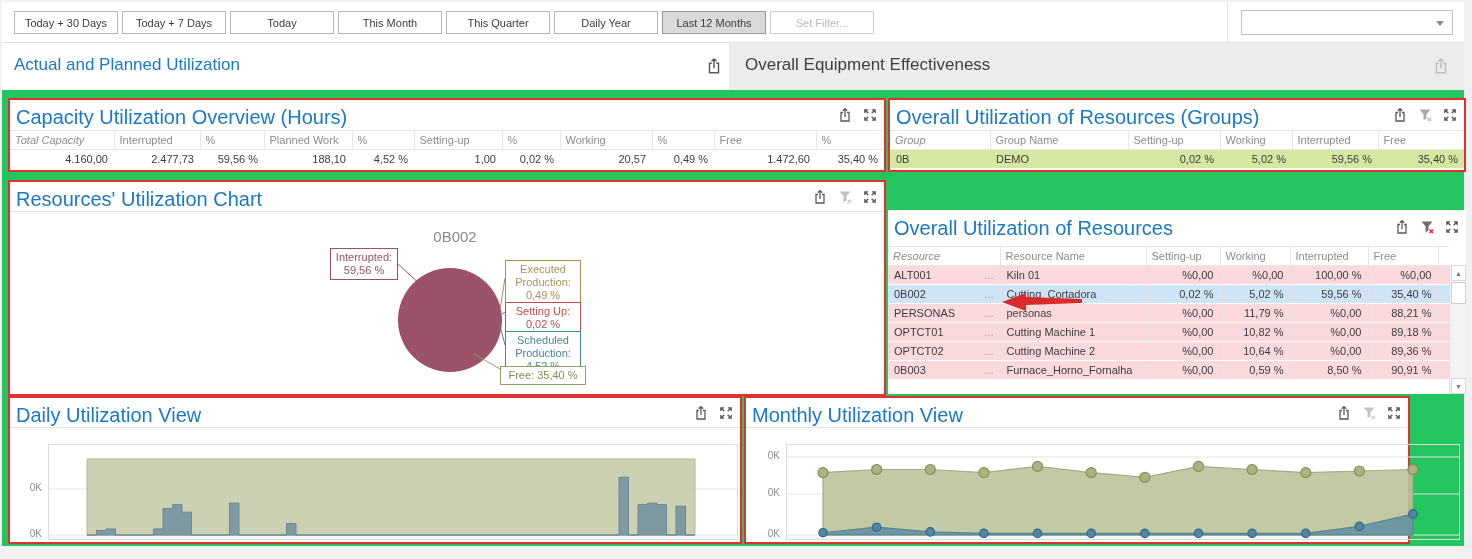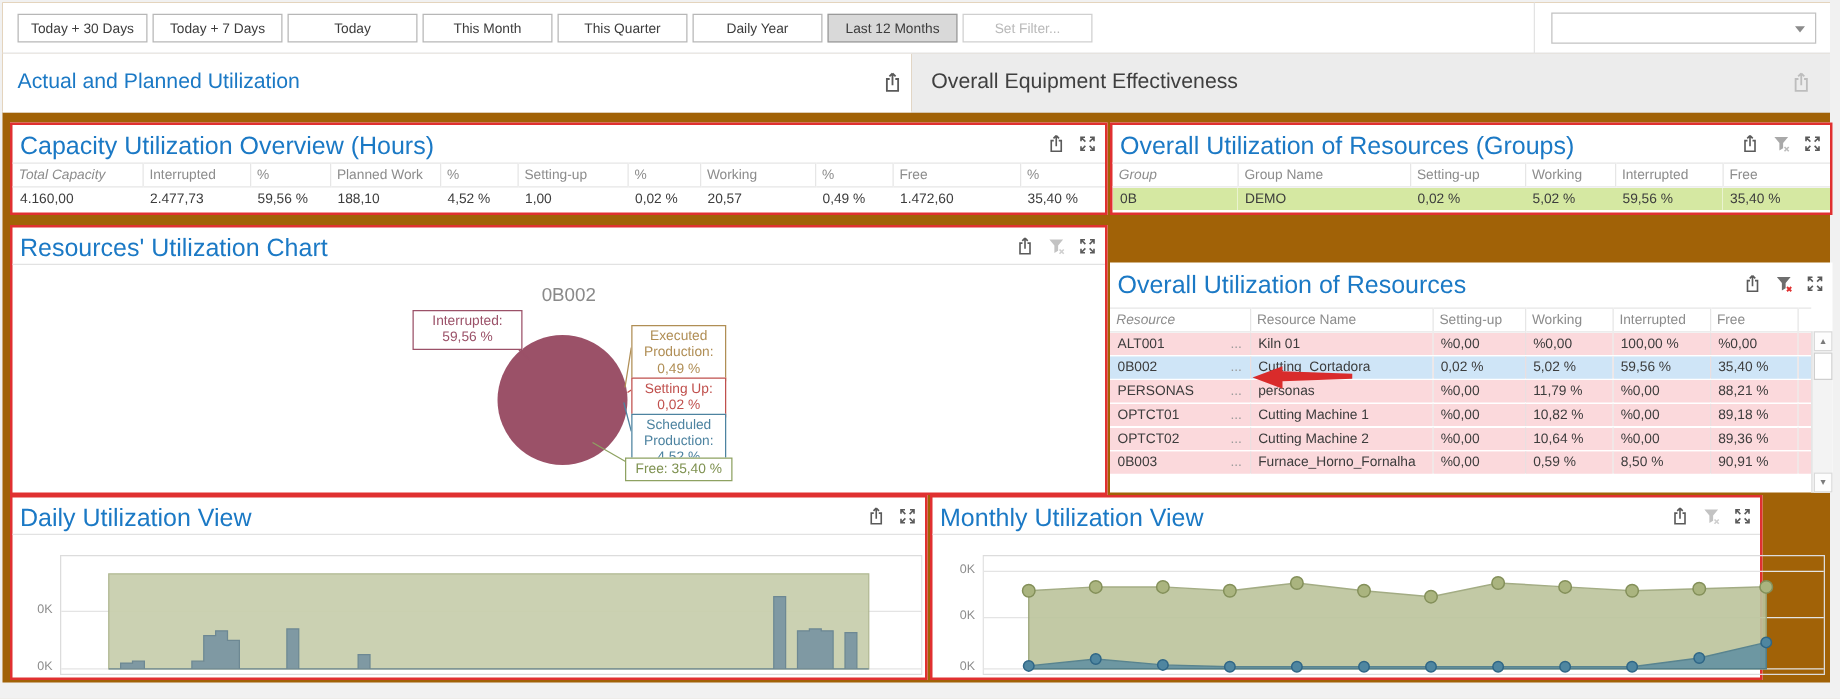--- a/index.html
+++ b/index.html
@@ -1,18 +1,18 @@
 <!DOCTYPE html>
 <html><head>
 <meta charset="utf-8">
 <style>
   * { margin:0; padding:0; box-sizing:border-box; }
   html,body { width:1472px; height:559px; font-family:"Liberation Sans", sans-serif; background:#f1f1f1; overflow:hidden; }
   #frame { position:relative; width:1472px; height:559px; background:#f1f1f1; }
-  #content { position:absolute; left:2px; top:2px; width:1462px; height:544px; background:#a16207; }
+  #content { position:absolute; left:2px; top:2px; width:1462px; height:544px; background:#22c55e; }
 
   
   #toolbar { position:absolute; left:0; top:0; width:1462px; height:41px; border-bottom:1px solid #e3e3e3; background:#fff; }
   #toolbar .btn-row { position:absolute; left:12px; top:9px; display:flex; gap:4px; }
   .tbtn { width:104px; height:23px; border:1px solid #b7b7b7; background:#fff; color:#3c3c3c;
           font-size:11px; font-family:"Liberation Sans",sans-serif; display:flex; align-items:center; justify-content:center; cursor:pointer; }
   .tbtn.selected { background:#d9d9d9; border-color:#9a9a9a; }
   .tbtn.disabled { color:#b9b9b9; border-color:#cfcfcf; }
   #toolbar-right { position:absolute; right:0; top:0; width:237px; height:41px; border-left:1px solid #e3e3e3; }
   .dropdown { position:absolute; left:13px; top:8px; width:212px; height:25px; border:1px solid #c2c2c2; background:#fff; cursor:pointer; }
@@ -34,21 +34,21 @@
   .panel-icons { position:absolute; right:6px; top:7px; display:flex; gap:9px; align-items:center; }
   .pic { width:16px; height:16px; cursor:pointer; }
   .hdr-divider { position:absolute; left:0; right:0; bottom:0; border-bottom:1px solid #e2e2e2; }
 
   
   table.grid { border-collapse:collapse; table-layout:fixed; width:100%; font-size:11px; }
   table.grid th { font-weight:normal; color:#8c8c8c; text-align:left; padding:3px 5px; border-left:1px solid #e6e6e6;
                   border-top:1px solid #e6e6e6; border-bottom:1px solid #e6e6e6; background:#fff; white-space:nowrap; overflow:hidden; }
   table.grid th:first-child { border-left:none;font-style:italic; }
   table.grid td { color:#3c3c3c; padding:3px 6px; white-space:nowrap; overflow:hidden; }
-  td.num { text-align:left;margin-left:24px; }
+  td.num { text-align:right;margin-left:24px; }
   tr.row-green td { background:#d5e8a2; }
   tr.row-pink td { background:#fbd9dc; border-bottom:1px solid #fff; }
   tr.row-sel td { background:#cfe5f7; border-bottom:1px solid #fff; }
   .rgrid td { border-left:1px solid #eadfe0; }
   .rgrid td:first-child { border-left:none; }
   .res-code-cell { display:flex; justify-content:space-between; }
   .ellipsis { color:#9a9a9a; }
 
   
   #pie-area { position:relative; width:874px; height:180px; }
@@ -239,21 +239,21 @@
     <div id="pie-area">
       <svg id="pie-lines">
         <line x1="386" y1="50" x2="414" y2="76" stroke="#9b5168" stroke-width="1"></line>
         <line x1="495" y1="66" x2="490" y2="98" stroke="#b08e55" stroke-width="1"></line>
         <line x1="495" y1="100" x2="492" y2="102" stroke="#c0504d" stroke-width="1"></line>
         <line x1="495" y1="133" x2="489" y2="110" stroke="#4d83a0" stroke-width="1"></line>
         <line x1="497" y1="161" x2="464" y2="142" stroke="#8ea262" stroke-width="1"></line>
       </svg>
       <div id="pie-title">0B002</div>
       <div id="pie-circle" style="background: conic-gradient(rgb(155, 81, 104) 230.6deg, rgb(155, 81, 104) 445.02deg, rgb(176, 142, 85) 445.02deg, rgb(176, 142, 85) 446.78deg, rgb(192, 80, 77) 446.78deg, rgb(192, 80, 77) 446.85deg, rgb(77, 131, 160) 446.85deg, rgb(77, 131, 160) 463.12deg, rgb(142, 162, 98) 463.12deg, rgb(142, 162, 98) 590.56deg);"></div>
-      <div class="pie-label" style="left:320px; top:36px; width:88px; border-color:#9b5168; color:#9b5168;">Interrupted:
+      <div class="pie-label" style="left:320px; top:36px; width:68px; border-color:#9b5168; color:#9b5168;">Interrupted:
 59,56 %</div>
       <div class="pie-label" style="left:495px; top:48px; width:76px; border-color:#b08e55; color:#b08e55;">Executed
 Production:
 0,49 %</div>
       <div class="pie-label" style="left:495px; top:90px; width:76px; border-color:#c0504d; color:#c0504d;">Setting Up:
 0,02 %</div>
       <div class="pie-label" style="left:495px; top:119px; width:76px; border-color:#4d83a0; color:#4d83a0;">Scheduled
 Production:
 4,52 %</div>
       <div class="pie-label" style="left:490px; top:154px; width:86px; border-color:#8ea262; color:#7e9150;">Free: 35,40 %</div>

